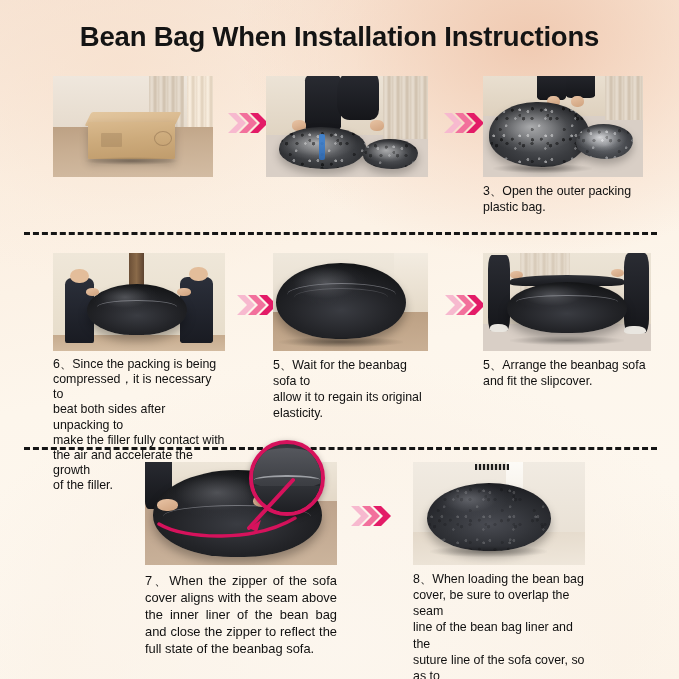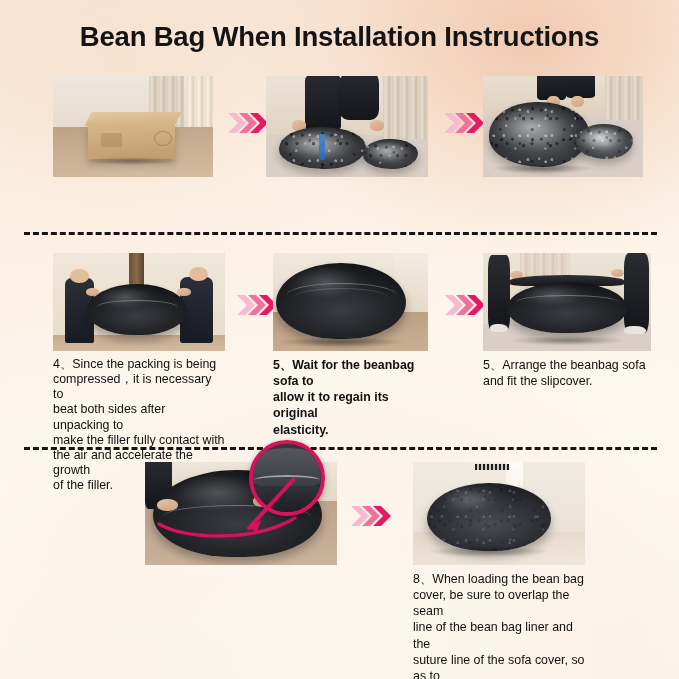--- a/index.html
+++ b/index.html
@@ -249,54 +249,56 @@
       <div class="hand" style="left:40%; top:20%; width:8%; height:11%;"></div>
       <div class="hand" style="left:55%; top:20%; width:8%; height:11%;"></div>
       <div class="clearbag" style="left:4%; top:26%; width:62%; height:64%;">
         <div class="flakes"></div>
       </div>
       <div class="clearbag" style="left:58%; top:48%; width:36%; height:34%; filter:brightness(1.25);">
         <div class="flakes" style="opacity:0.6;"></div>
       </div>
       <div style="position:absolute; left:6%; bottom:4%; width:62%; height:9%; background:radial-gradient(ellipse at 50% 50%, rgba(0,0,0,0.32) 0%, rgba(0,0,0,0) 74%);"></div>
     </div>
+    <div class="caption">3、Open the outer packing
+plastic bag.</div>
   </div>
 
   <div class="step" style="left:53px; top:253px; width:172px;">
     <div class="photo" style="width:172px; height:98px;">
       <div class="wall" style="height:86%; background:linear-gradient(180deg,#efe7d9 0%,#e7ddcb 100%);"></div>
       <div style="position:absolute; left:44%; top:0; width:9%; height:86%; background:linear-gradient(90deg,#6b4f36,#8a6a49,#5d4330);"></div>
       <div class="room-floor" style="height:16%; background:linear-gradient(180deg,#c6ab8e,#d3bba0);"></div>
       <div class="worker" style="left:7%; top:26%; width:17%; height:66%;"></div>
       <div class="worker-head" style="left:10%; top:16%; width:11%; height:15%;"></div>
       <div class="worker" style="left:74%; top:24%; width:19%; height:68%;"></div>
       <div class="worker-head" style="left:79%; top:14%; width:11%; height:15%;"></div>
       <div class="beanbag-dark" style="left:20%; top:32%; width:58%; height:52%;">
         <div class="seam" style="left:10%; top:30%; width:80%; height:26%;"></div>
       </div>
       <div class="hand" style="left:19%; top:36%; width:8%; height:8%;"></div>
       <div class="hand" style="left:72%; top:36%; width:8%; height:8%;"></div>
     </div>
-    <div class="caption tight">4、Since the packing is being
+    <div class="caption tight">6、Since the packing is being
 compressed，it is necessary to
 beat both sides after unpacking to
 make the filler fully contact with
 the air and accelerate the growth
 of the filler.</div>
   </div>
 
   <div class="arrow" style="left:236px; top:292px;">
     <svg viewBox="0 0 44 26" width="44" height="26" aria-hidden="true">
       <path d="M1 3 L11 13 L1 23 L9 23 L19 13 L9 3 Z" fill="#f7b9cf"></path>
       <path d="M12 3 L22 13 L12 23 L20 23 L30 13 L20 3 Z" fill="#f2709c"></path>
       <path d="M23 3 L33 13 L23 23 L31 23 L41 13 L31 3 Z" fill="#e31b67"></path>
     </svg>
   </div>
 
-  <div class="step" style="left:273px; top:253px; width:155px;font-weight:bold;">
+  <div class="step" style="left:273px; top:253px; width:155px;">
     <div class="photo" style="width:155px; height:98px;">
       <div class="wall" style="height:62%; background:linear-gradient(180deg,#efe8dc 0%,#e6dccd 100%);"></div>
       <div style="position:absolute; left:78%; top:0; width:22%; height:64%; background:linear-gradient(180deg,#f3ece1,#e4d9c7);"></div>
       <div class="room-floor" style="height:40%; background:linear-gradient(176deg,#b99d80 0%,#c9af94 100%);"></div>
       <div class="beanbag-dark" style="left:2%; top:10%; width:84%; height:78%;">
         <div class="seam" style="left:8%; top:26%; width:84%; height:30%;"></div>
         <div class="seam" style="left:14%; top:33%; width:72%; height:24%; opacity:0.5;"></div>
       </div>
       <div style="position:absolute; left:4%; bottom:4%; width:80%; height:10%; background:radial-gradient(ellipse at 50% 50%, rgba(0,0,0,0.34) 0%, rgba(0,0,0,0) 74%);"></div>
     </div>
@@ -353,20 +355,21 @@
       <div class="callout-circle" style="left:104px; top:-22px; width:76px; height:76px;">
         <div style="position:absolute; left:-10%; top:6%; width:120%; height:58%; background:linear-gradient(180deg,#55575d 0%,#3a3c41 100%); border-radius:50% 50% 36% 36%;"></div>
         <div style="position:absolute; left:2%; top:46%; width:96%; height:12%; border-top:2px solid rgba(190,192,198,0.75); border-radius:50%;"></div>
         <div style="position:absolute; left:-6%; top:62%; width:112%; height:44%; background:linear-gradient(180deg,#303237 0%,#1b1c20 100%);"></div>
       </div>
       <svg viewBox="0 0 192 103" width="192" height="103" style="position:absolute; left:0; top:0; overflow:visible;" aria-hidden="true">
         <path d="M148 18 L104 66" stroke="#d6125c" stroke-width="4" stroke-linecap="round" fill="none"></path>
         <path d="M104 66 L116 58 L112 70 Z" fill="#d6125c"></path>
       </svg>
     </div>
+    <div class="caption justify" style="margin-top:7px;">7、When the zipper of the sofa cover aligns with the seam above the inner liner of the bean bag and close the zipper to reflect the full state of the beanbag sofa.</div>
   </div>
 
   <div class="arrow" style="left:350px; top:503px;">
     <svg viewBox="0 0 44 26" width="44" height="26" aria-hidden="true">
       <path d="M1 3 L11 13 L1 23 L9 23 L19 13 L9 3 Z" fill="#f7b9cf"></path>
       <path d="M12 3 L22 13 L12 23 L20 23 L30 13 L20 3 Z" fill="#f2709c"></path>
       <path d="M23 3 L33 13 L23 23 L31 23 L41 13 L31 3 Z" fill="#e31b67"></path>
     </svg>
   </div>
 

